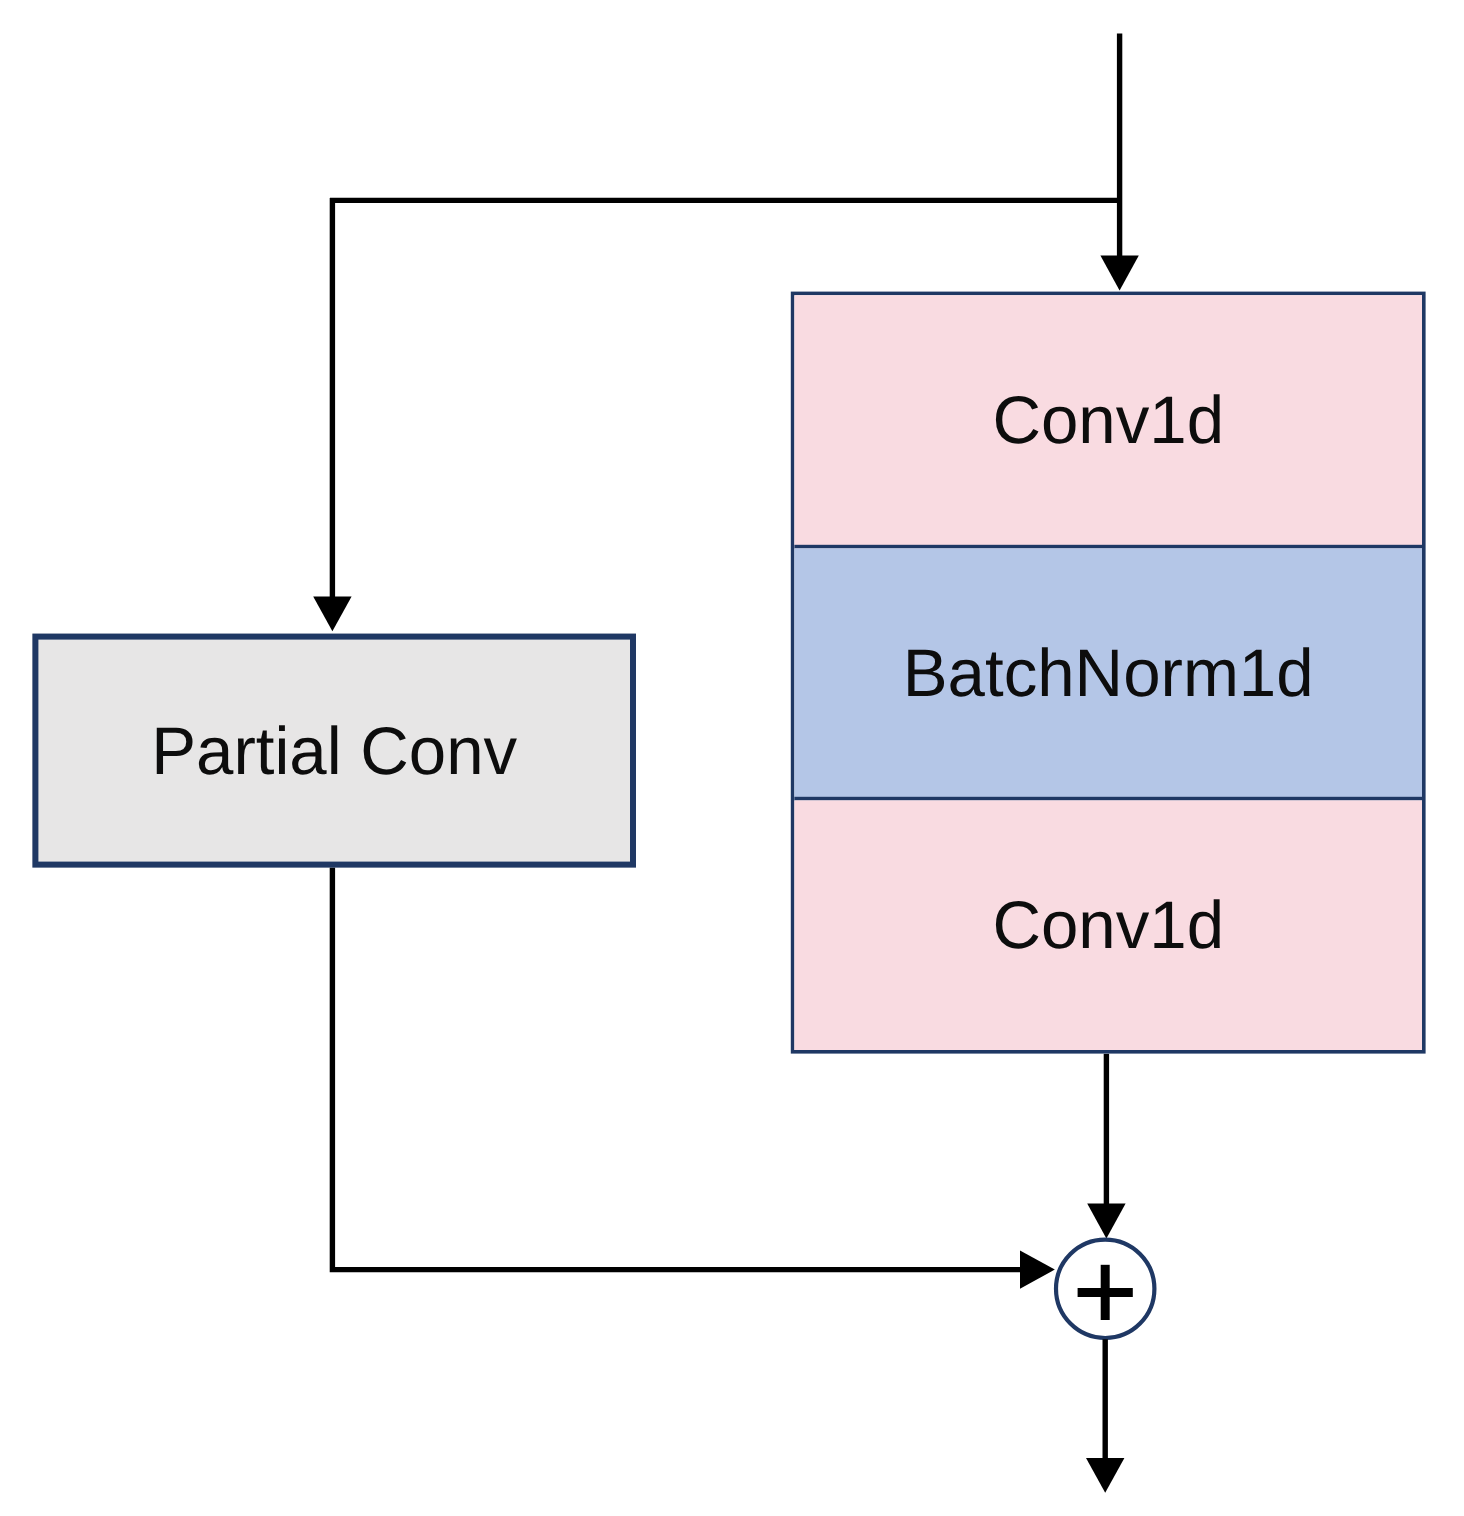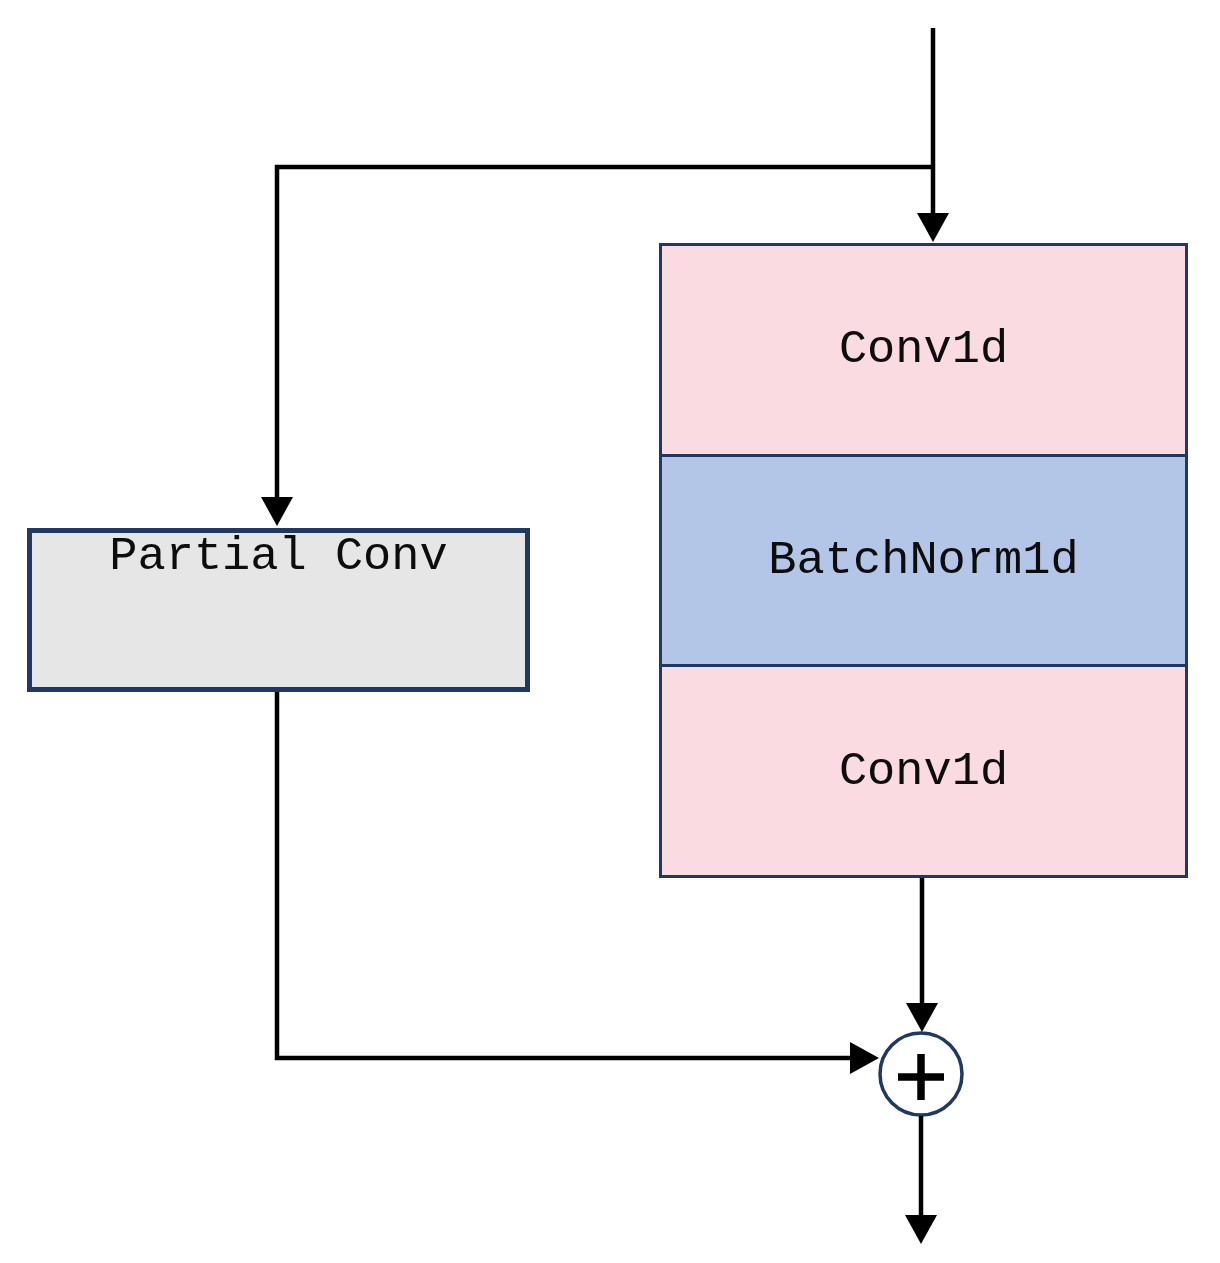--- a/index.html
+++ b/index.html
@@ -40,35 +40,35 @@
     align-items: center;
     justify-content: center;
     border-bottom: 3px solid var(--navy, #1f3864);
     overflow: hidden;
   }
   .stack-row:last-child {
     border-bottom: none;
   }
   .stack-row span,
   .partial-conv-box span {
-    font-size: 47px;
+    font-size: 56px;
     line-height: 1;
     color: #0d0d0d;
     white-space: nowrap;
-    font-family: Liberation Mono, monospace;
   }
   .partial-conv-box {
     position: absolute;
     left: 27px;
     top: 528px;
     width: 503px;
-    height: 164px;
+    height: 195px;
     box-sizing: border-box;
     border: 5px solid var(--navy, #1f3864);
     display: flex;
+    align-items: center;
     justify-content: center;
   }
 </style>
 </head>
 <body>
 
 <div class="canvas">
 
   <svg class="wires" viewBox="0 0 1220 1263" xmlns="http://www.w3.org/2000/svg">
 

